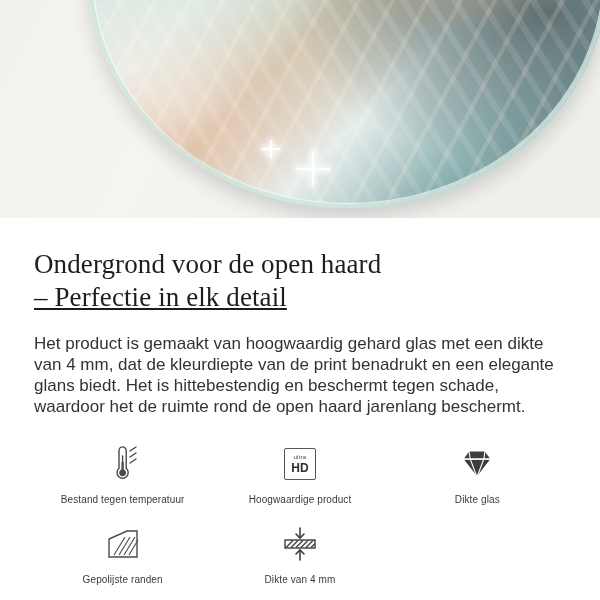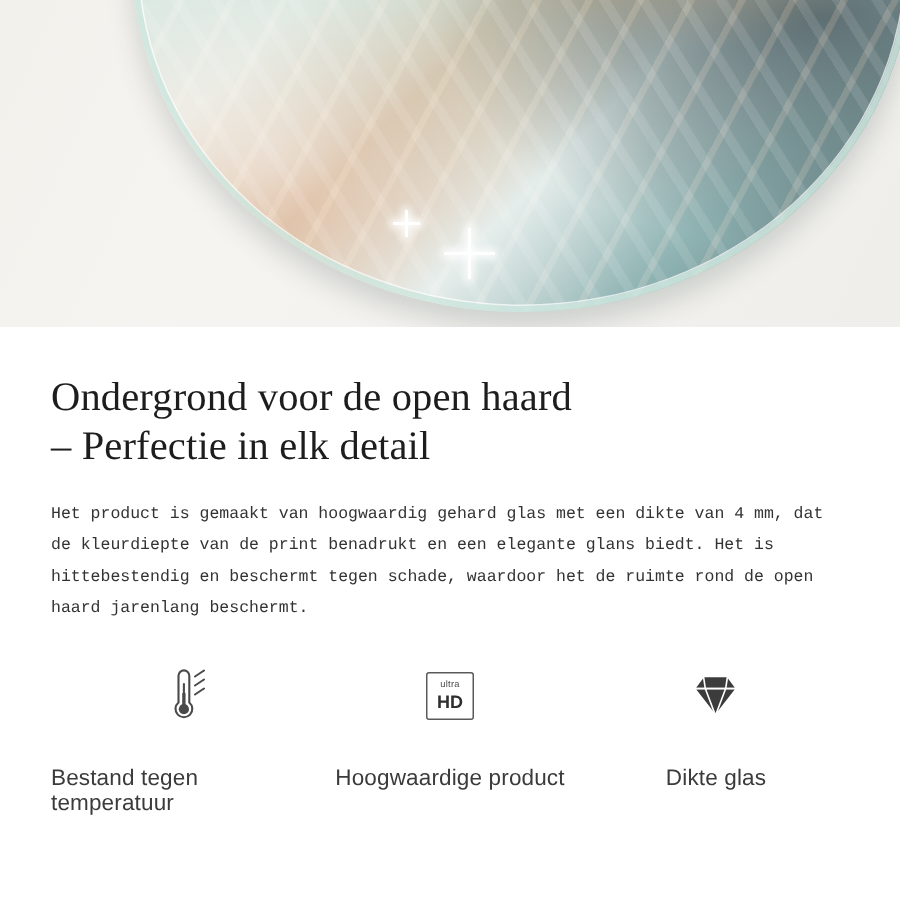--- a/index.html
+++ b/index.html
@@ -125,54 +125,54 @@
     font-family: "Liberation Serif", serif;
     font-size: 27px;
     line-height: 33px;
     font-weight: 400;
     color: #1d1d1d;
     margin: 14px 0 0 0;
     letter-spacing: 0.1px;
   }
   h1.title .line2 {
     display: block;
+    text-decoration: underline;
   }
   p.body-copy {
-    font-size: 11px;
+    font-size: 17px;
     line-height: 21px;
     color: #333333;
     margin: 19px 0 0 0;
     max-width: 532px;
-    font-family: Liberation Mono, monospace;
   }
 
   
   .features {
     margin: 26px 0 0 0;
     display: grid;
     grid-template-columns: repeat(3, 1fr);
     row-gap: 18px;
   }
   .feature {
     display: flex;
     flex-direction: column;
     align-items: center;
     justify-content: flex-start;
-    gap: 16px;
   }
   .feature-icon {
     height: 42px;
     display: flex;
     align-items: center;
     justify-content: center;
   }
   .feature-label {
     margin-top: 9px;
-    font-size: 15px;
+    font-size: 10px;
     color: #3b3b3b;
+    text-align: center;
     letter-spacing: 0.1px;
   }
   
   .hd-badge {
     width: 30px;
     height: 30px;
     border: 1.6px solid #5a5a5a;
     border-radius: 2px;
     display: flex;
     flex-direction: column;
@@ -257,17 +257,55 @@
               <path d="M13.2 13 20 31 26.8 13"></path>
               <path d="M12 5 13.2 13"></path>
               <path d="M28 5 26.8 13"></path>
               <path d="M6 13h28"></path>
             </g>
           </svg>
         </div>
         <div class="feature-label">Dikte glas</div>
       </div>
 
-
+      <div class="feature">
+        <div class="feature-icon">
+          <svg width="36" height="34" viewBox="0 0 36 34">
+            <path d="M4 30V12L22 4h10v26z" fill="none" stroke="#4a4a4a" stroke-width="1.4"></path>
+            <g stroke="#4a4a4a" stroke-width="1.1">
+              <line x1="9" y1="28" x2="20" y2="10"></line>
+              <line x1="14" y1="28" x2="25" y2="10"></line>
+              <line x1="19" y1="28" x2="30" y2="10"></line>
+              <line x1="24" y1="28" x2="33" y2="13"></line>
+            </g>
+          </svg>
+        </div>
+        <div class="feature-label">Gepolijste randen</div>
+      </div>
+
+      <div class="feature">
+        <div class="feature-icon">
+          <svg width="40" height="36" viewBox="0 0 40 36">
+            <g stroke="#3c3c3c" stroke-width="1.6" fill="none" stroke-linecap="round">
+              <line x1="20" y1="2" x2="20" y2="11"></line>
+              <path d="M16 8l4 4 4-4"></path>
+              <line x1="20" y1="34" x2="20" y2="25"></line>
+              <path d="M16 28l4-4 4 4"></path>
+            </g>
+            <g>
+              <rect x="5" y="14" width="30" height="8" fill="none" stroke="#3c3c3c" stroke-width="1.4"></rect>
+              <g stroke="#3c3c3c" stroke-width="1.2">
+                <line x1="6" y1="21.5" x2="13" y2="14.5"></line>
+                <line x1="11" y1="21.5" x2="18" y2="14.5"></line>
+                <line x1="16" y1="21.5" x2="23" y2="14.5"></line>
+                <line x1="21" y1="21.5" x2="28" y2="14.5"></line>
+                <line x1="26" y1="21.5" x2="33" y2="14.5"></line>
+                <line x1="31" y1="21.5" x2="34.5" y2="18"></line>
+              </g>
+            </g>
+          </svg>
+        </div>
+        <div class="feature-label">Dikte van 4 mm</div>
+      </div>
 
     </div>
   </div>
 </div>
 
 </body></html>

